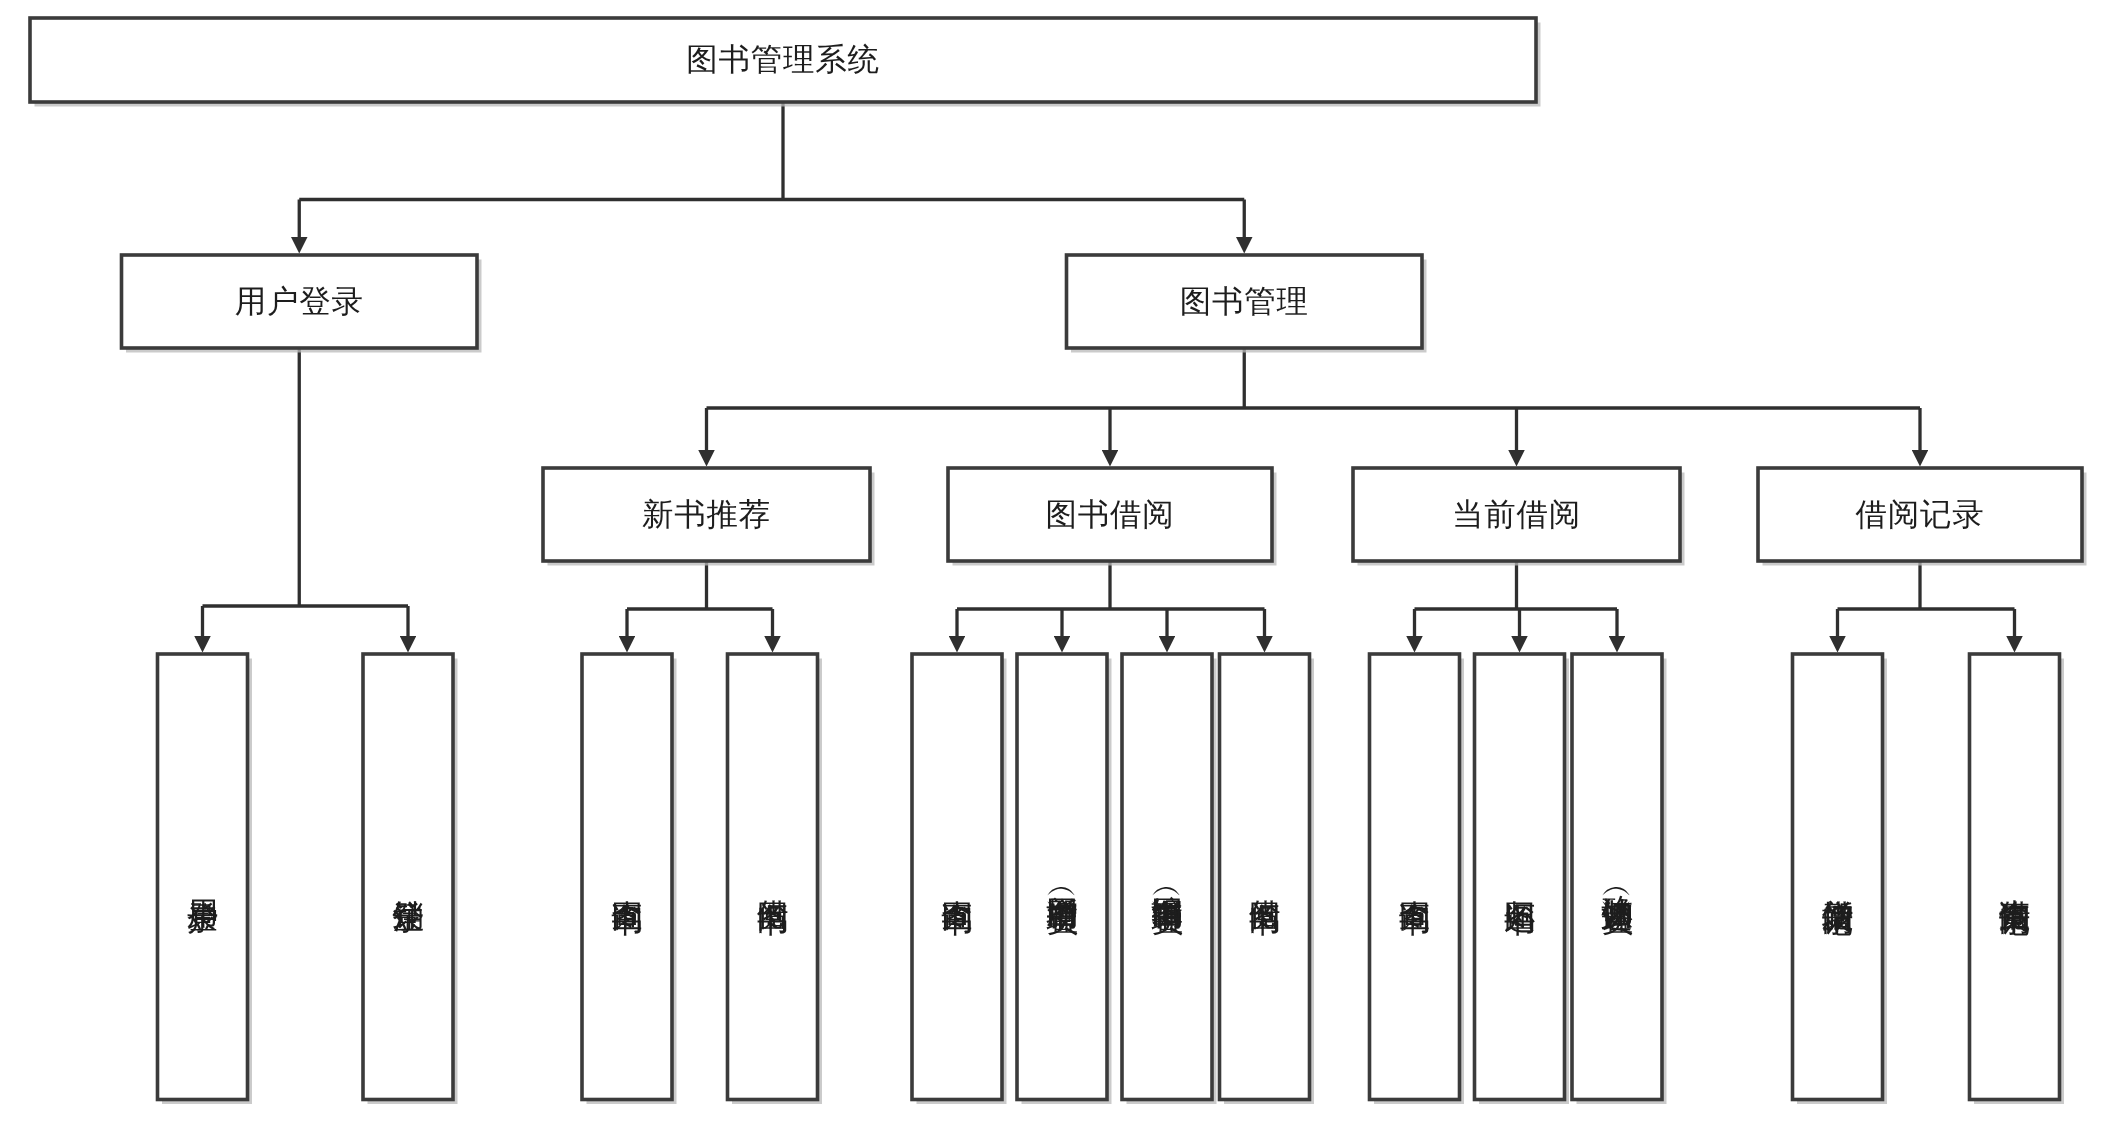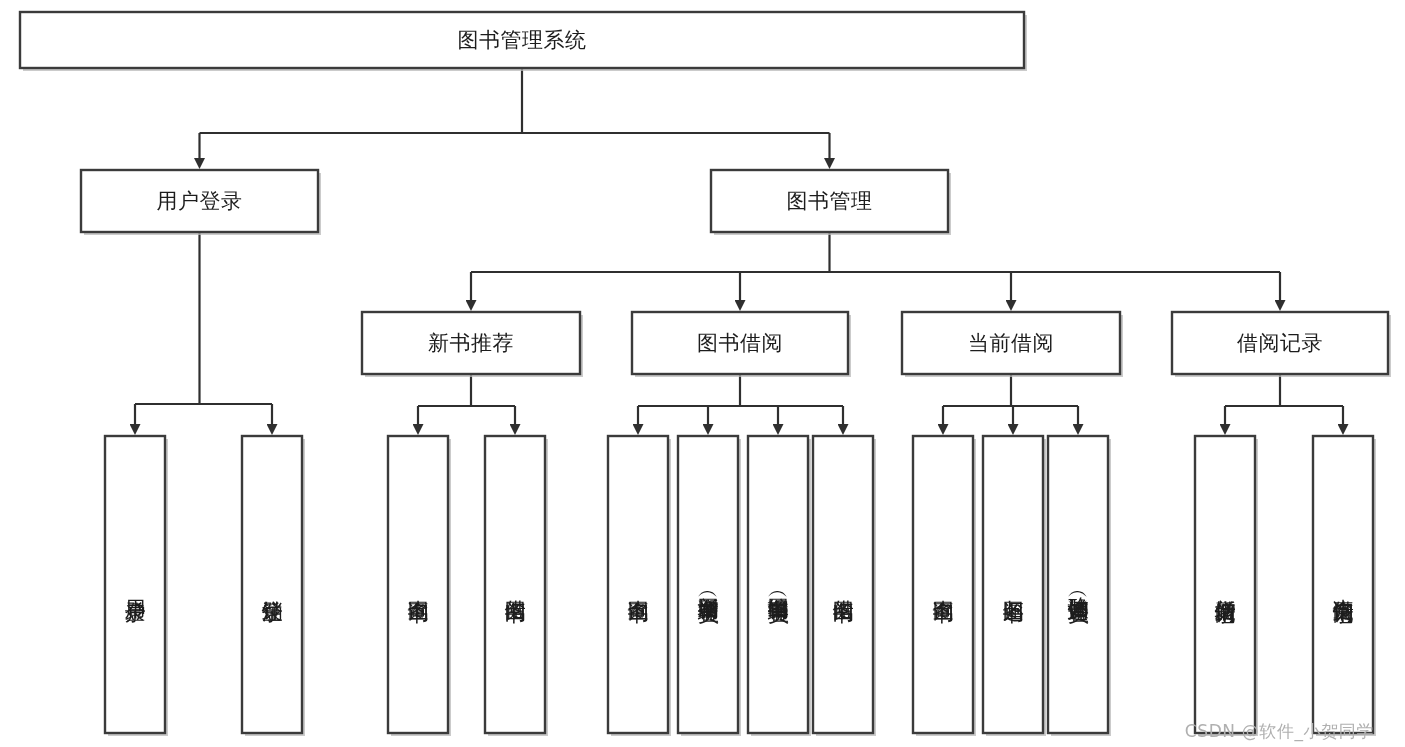--- a/index.html
+++ b/index.html
@@ -192,14 +192,13 @@
       <div class="node-label-v" style="left: 678px; top: 436px; width: 60px; height: 297px;">新增图书（管理员）</div>
       <div class="node-label-v" style="left: 748px; top: 436px; width: 60px; height: 297px;">编辑图书（管理员）</div>
       <div class="node-label-v" style="left: 813px; top: 436px; width: 60px; height: 297px;">借阅图书</div>
       <div class="node-label-v" style="left: 913px; top: 436px; width: 60px; height: 297px;">查询图书</div>
       <div class="node-label-v" style="left: 983px; top: 436px; width: 60px; height: 297px;">归还图书</div>
       <div class="node-label-v" style="left: 1048px; top: 436px; width: 60px; height: 297px;">确认归还（管理员）</div>
       <div class="node-label-v" style="left: 1195px; top: 436px; width: 60px; height: 297px;">新增借阅记录</div>
       <div class="node-label-v" style="left: 1313px; top: 436px; width: 60px; height: 297px;">查询借阅记录</div>
     </div>
 
-  <div id="watermark">CSDN @软件_小贺同学</div>
 </div>
 
 </body></html>

